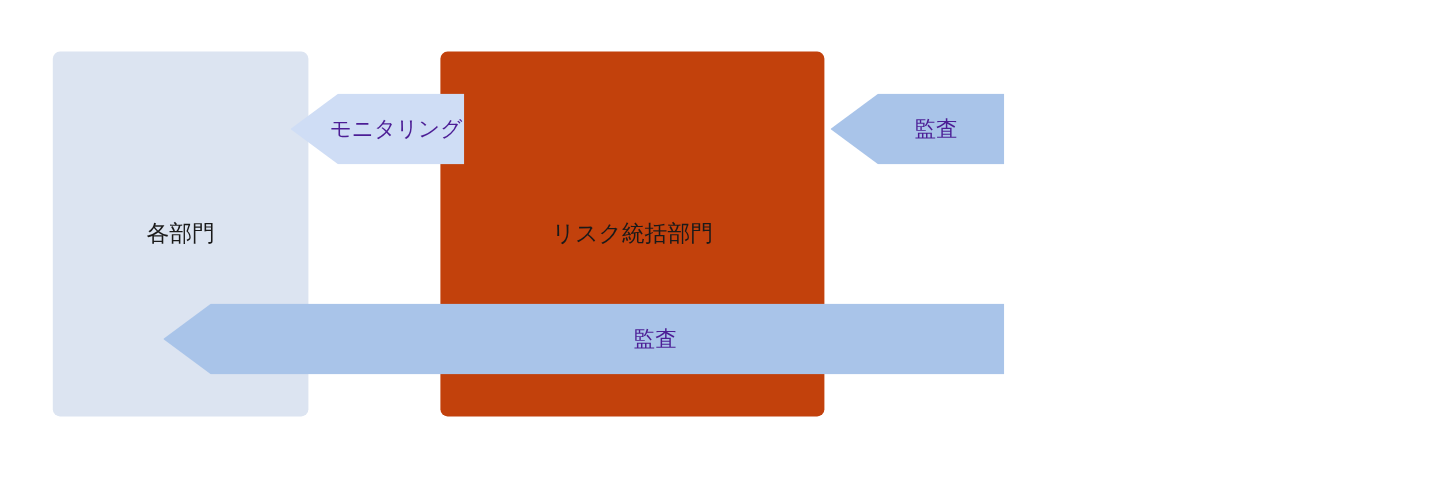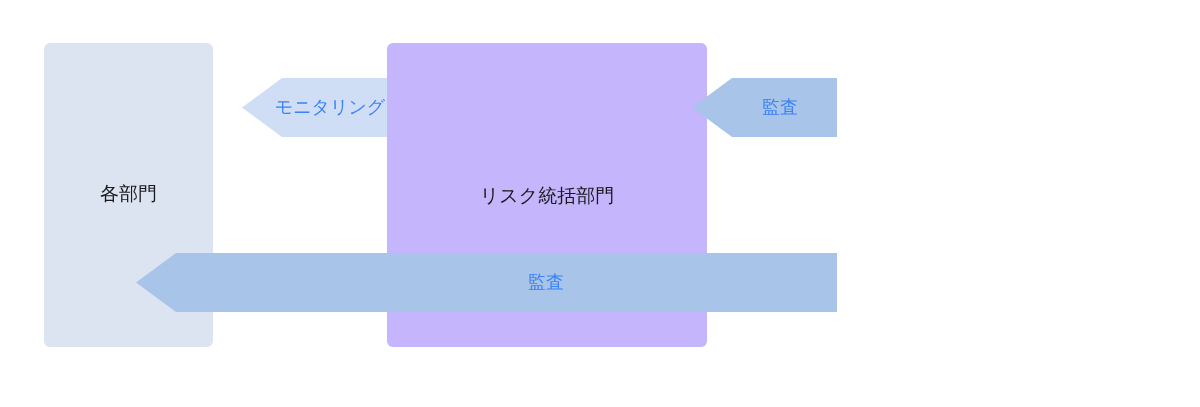--- a/index.html
+++ b/index.html
@@ -26,28 +26,27 @@
     display: flex;
     align-items: center;
     justify-content: center;
     text-align: center;
     z-index: 1;
     font-size: 19px;
     line-height: 25px;
   }
   .box-departments {
     left: 44px;
-    width: 169px;
+    width: 213px;
     background: #dce4f1;
-    font-family: Liberation Mono, monospace;
   }
   .box-risk {
-    left: 387px;
+    left: 367px;
     width: 320px;
-    background: #c4b5fd;
+    background: #c2410c;
   }
   .box-audit {
     left: 837px;
     width: 322px;
     background: #a9c4e9;
   }
   .arrow {
     position: absolute;
     z-index: 2;
   }
@@ -75,21 +74,21 @@
     height: 59px;
     background: #a9c4e9;
     clip-path: polygon(0% 50%, 5.7% 0%, 100% 0%, 100% 100%, 5.7% 100%);
   }
   .arrow-label {
     position: absolute;
     z-index: 3;
     transform: translate(-50%, -50%);
     font-size: 18px;
     white-space: nowrap;
-    color: #3b82f6;
+    color: #4c1d95;
     font-family: Liberation Mono, monospace;
   }
   .label-monitoring { left: 330px; top: 107px; }
   .label-audit-top  { left: 780px; top: 107px; }
   .label-audit-bottom { left: 546px; top: 282px; }
   .box-label { display: block; }
 </style>
 </head>
 <body>
 

